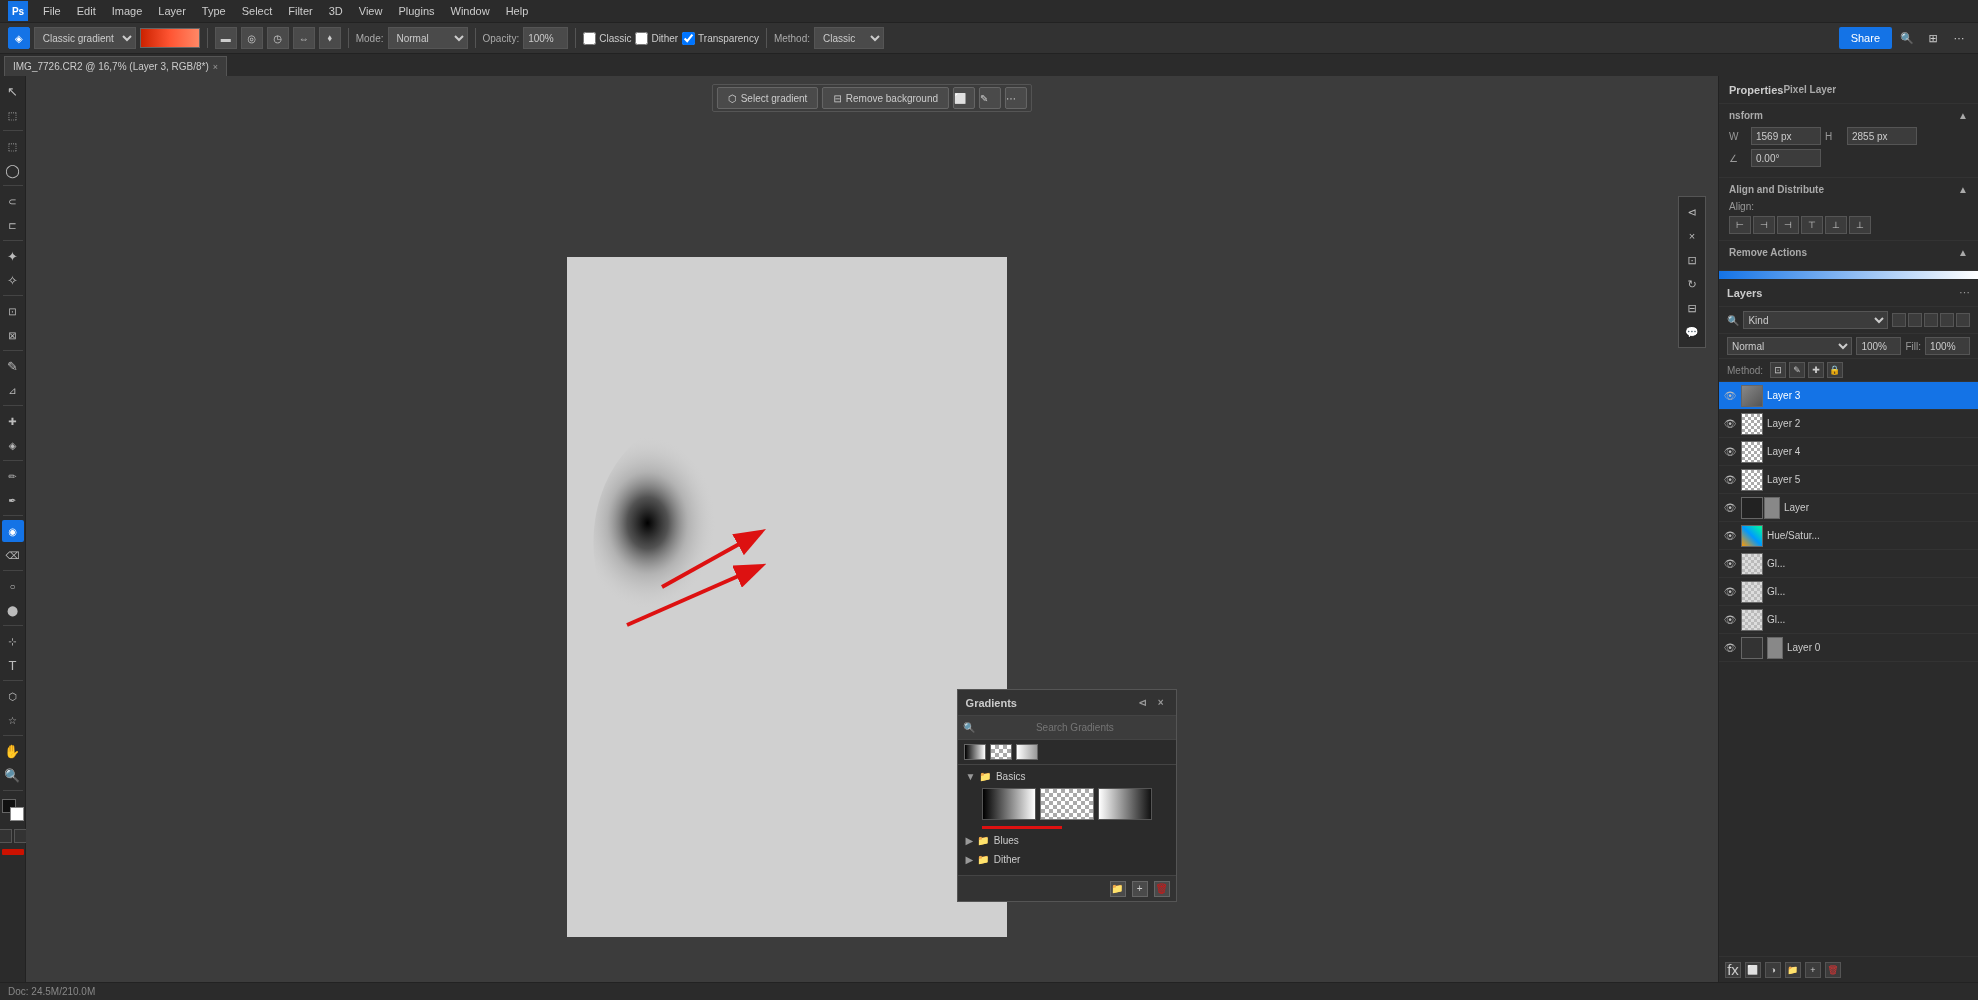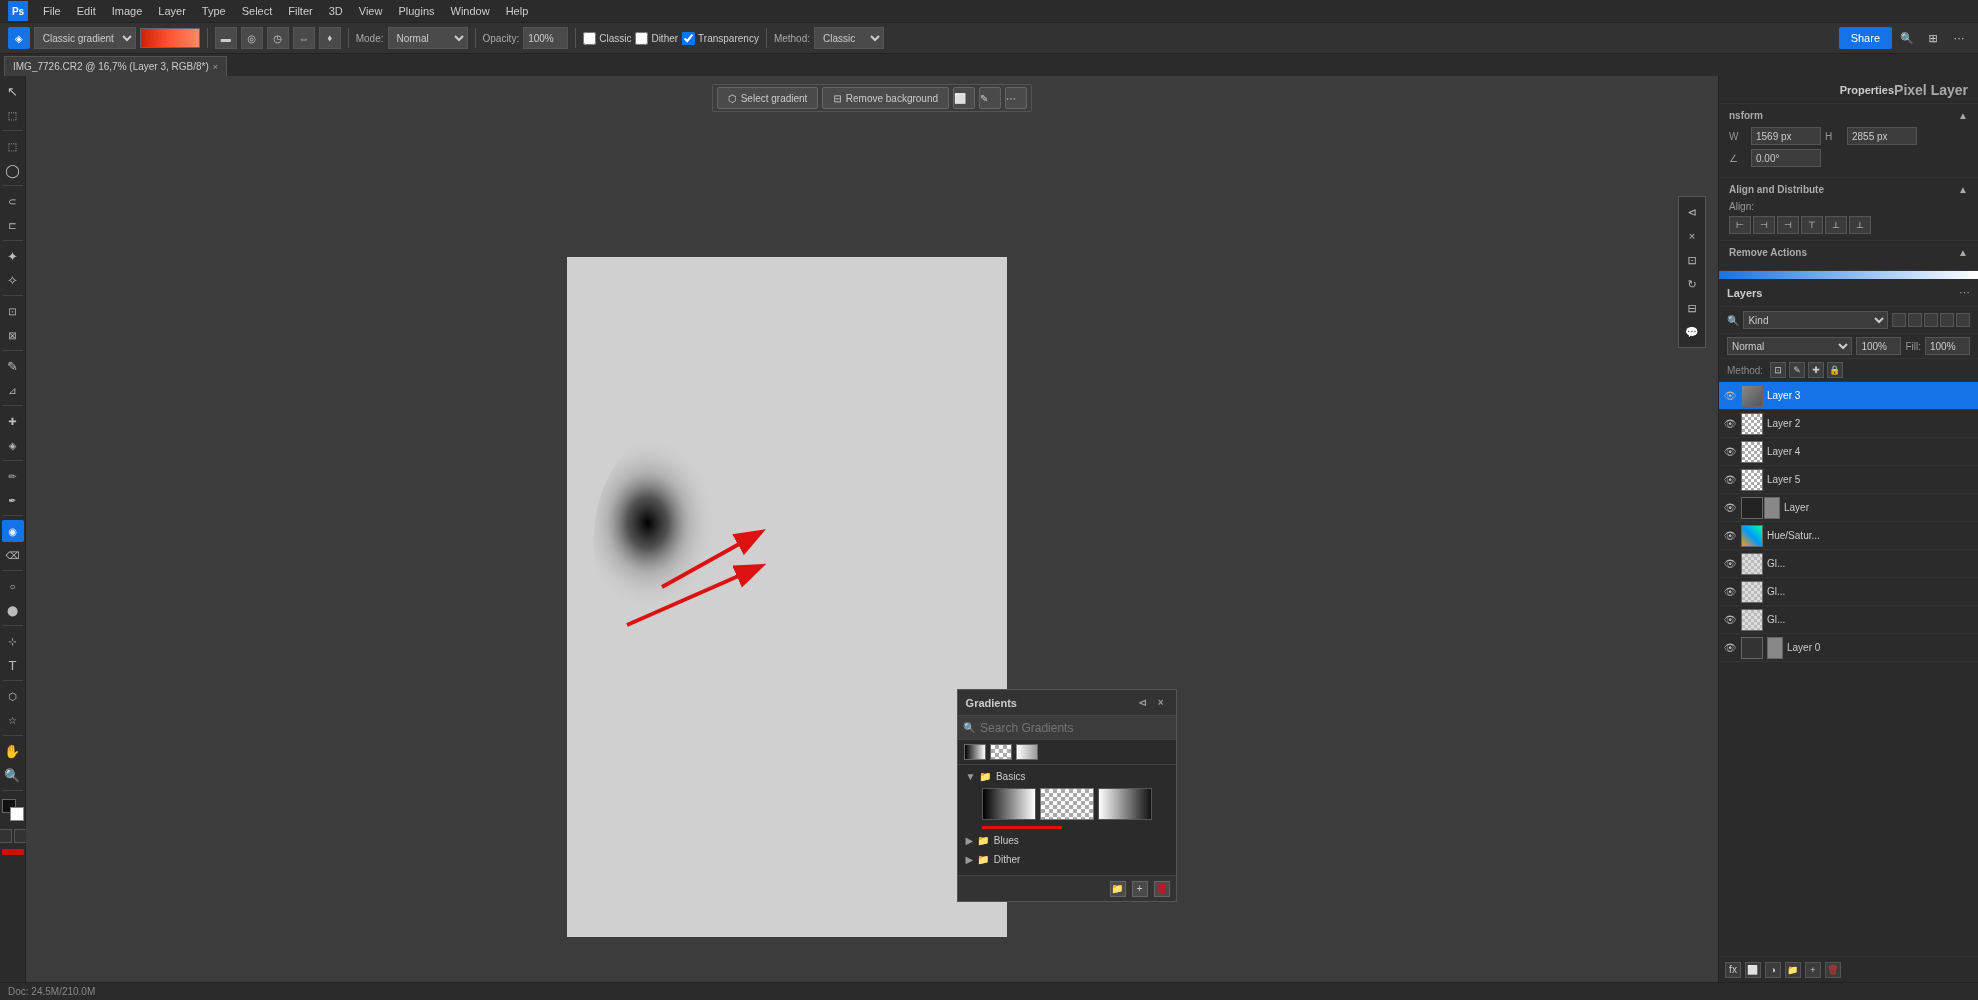--- a/index.html
+++ b/index.html
@@ -307,22 +307,23 @@
       display: flex;
       align-items: center;
       padding: 0 6px;
       gap: 4px;
     }
     .panel-search input {
       background: transparent;
       border: none;
       outline: none;
       color: #ccc;
-      font-size: 12px;
+      font-size: 10px;
       flex: 1;
+      text-align: center;
     }
     .preset-swatches {
       display: flex;
       align-items: center;
       gap: 4px;
       padding: 4px 6px;
       border-bottom: 1px solid #444;
     }
     .preset-swatch {
       width: 22px;
@@ -393,21 +394,21 @@
       display: flex;
       flex-direction: column;
       flex-shrink: 0;
       overflow-y: auto;
     }
     .right-panel-header {
       height: 28px;
       background: #2b2b2b;
       display: flex;
       align-items: center;
-      justify-content: flex-end;
+      justify-content: flex-start;
       padding: 0 10px;
       border-bottom: 1px solid #333;
       font-size: 11px;
       font-weight: bold;
       color: #ccc;
     }
     .right-panel-section {
       border-bottom: 1px solid #333;
       padding: 6px 10px;
     }
@@ -847,21 +848,21 @@
         <div class="panel-footer-btn" style="color:#dd1111;">🗑</div>
       </div>
     </div>
 
   </div>
 
   <div id="right-panel">
 
     <div class="right-panel-header">
       <span>Properties</span>
-      <span style="font-size:14px;color:#aaa;">Pixel Layer</span>
+      <span style="font-size:10px;color:#aaa;">Pixel Layer</span>
     </div>
 
     <div class="right-panel-section">
       <div class="section-title">
         <span>nsform</span>
         <span>▲</span>
       </div>
       <div class="prop-row">
         <span class="prop-label">W</span>
         <input class="prop-input" type="text" value="1569 px" style="">
@@ -999,21 +1000,21 @@
       <div class="layer-item">
         <div class="layer-eye">👁</div>
         <div class="layer-thumb" style="background:#333;"></div>
         <div class="layer-mask-thumb" style="background:#888;width:16px;height:22px;"></div>
         <span class="layer-name">Layer 0</span>
       </div>
     </div>
 
     <div style="height:26px;background:#2b2b2b;display:flex;align-items:center;justify-content:space-between;padding:0 6px;border-top:1px solid #333;margin-top:auto;">
       <div style="display:flex;gap:4px;">
-        <div style="width:16px;height:16px;background:#3c3c3c;border:1px solid #555;cursor:pointer;display:flex;align-items:center;justify-content:center;font-size:10px;">fx</div>
+        <div style="width:16px;height:16px;background:#3c3c3c;border:1px solid #555;cursor:pointer;display:flex;align-items:center;justify-content:center;font-size:15px;">fx</div>
         <div style="width:16px;height:16px;background:#3c3c3c;border:1px solid #555;cursor:pointer;display:flex;align-items:center;justify-content:center;font-size:9px;">⬜</div>
         <div style="width:16px;height:16px;background:#3c3c3c;border:1px solid #555;cursor:pointer;display:flex;align-items:center;justify-content:center;font-size:9px;">◑</div>
         <div style="width:16px;height:16px;background:#3c3c3c;border:1px solid #555;cursor:pointer;display:flex;align-items:center;justify-content:center;font-size:9px;">📁</div>
         <div style="width:16px;height:16px;background:#3c3c3c;border:1px solid #555;cursor:pointer;display:flex;align-items:center;justify-content:center;font-size:9px;">+</div>
         <div style="width:16px;height:16px;background:#3c3c3c;border:1px solid #555;cursor:pointer;display:flex;align-items:center;justify-content:center;font-size:9px;color:#dd3333;">🗑</div>
       </div>
     </div>
 
   </div>
 

